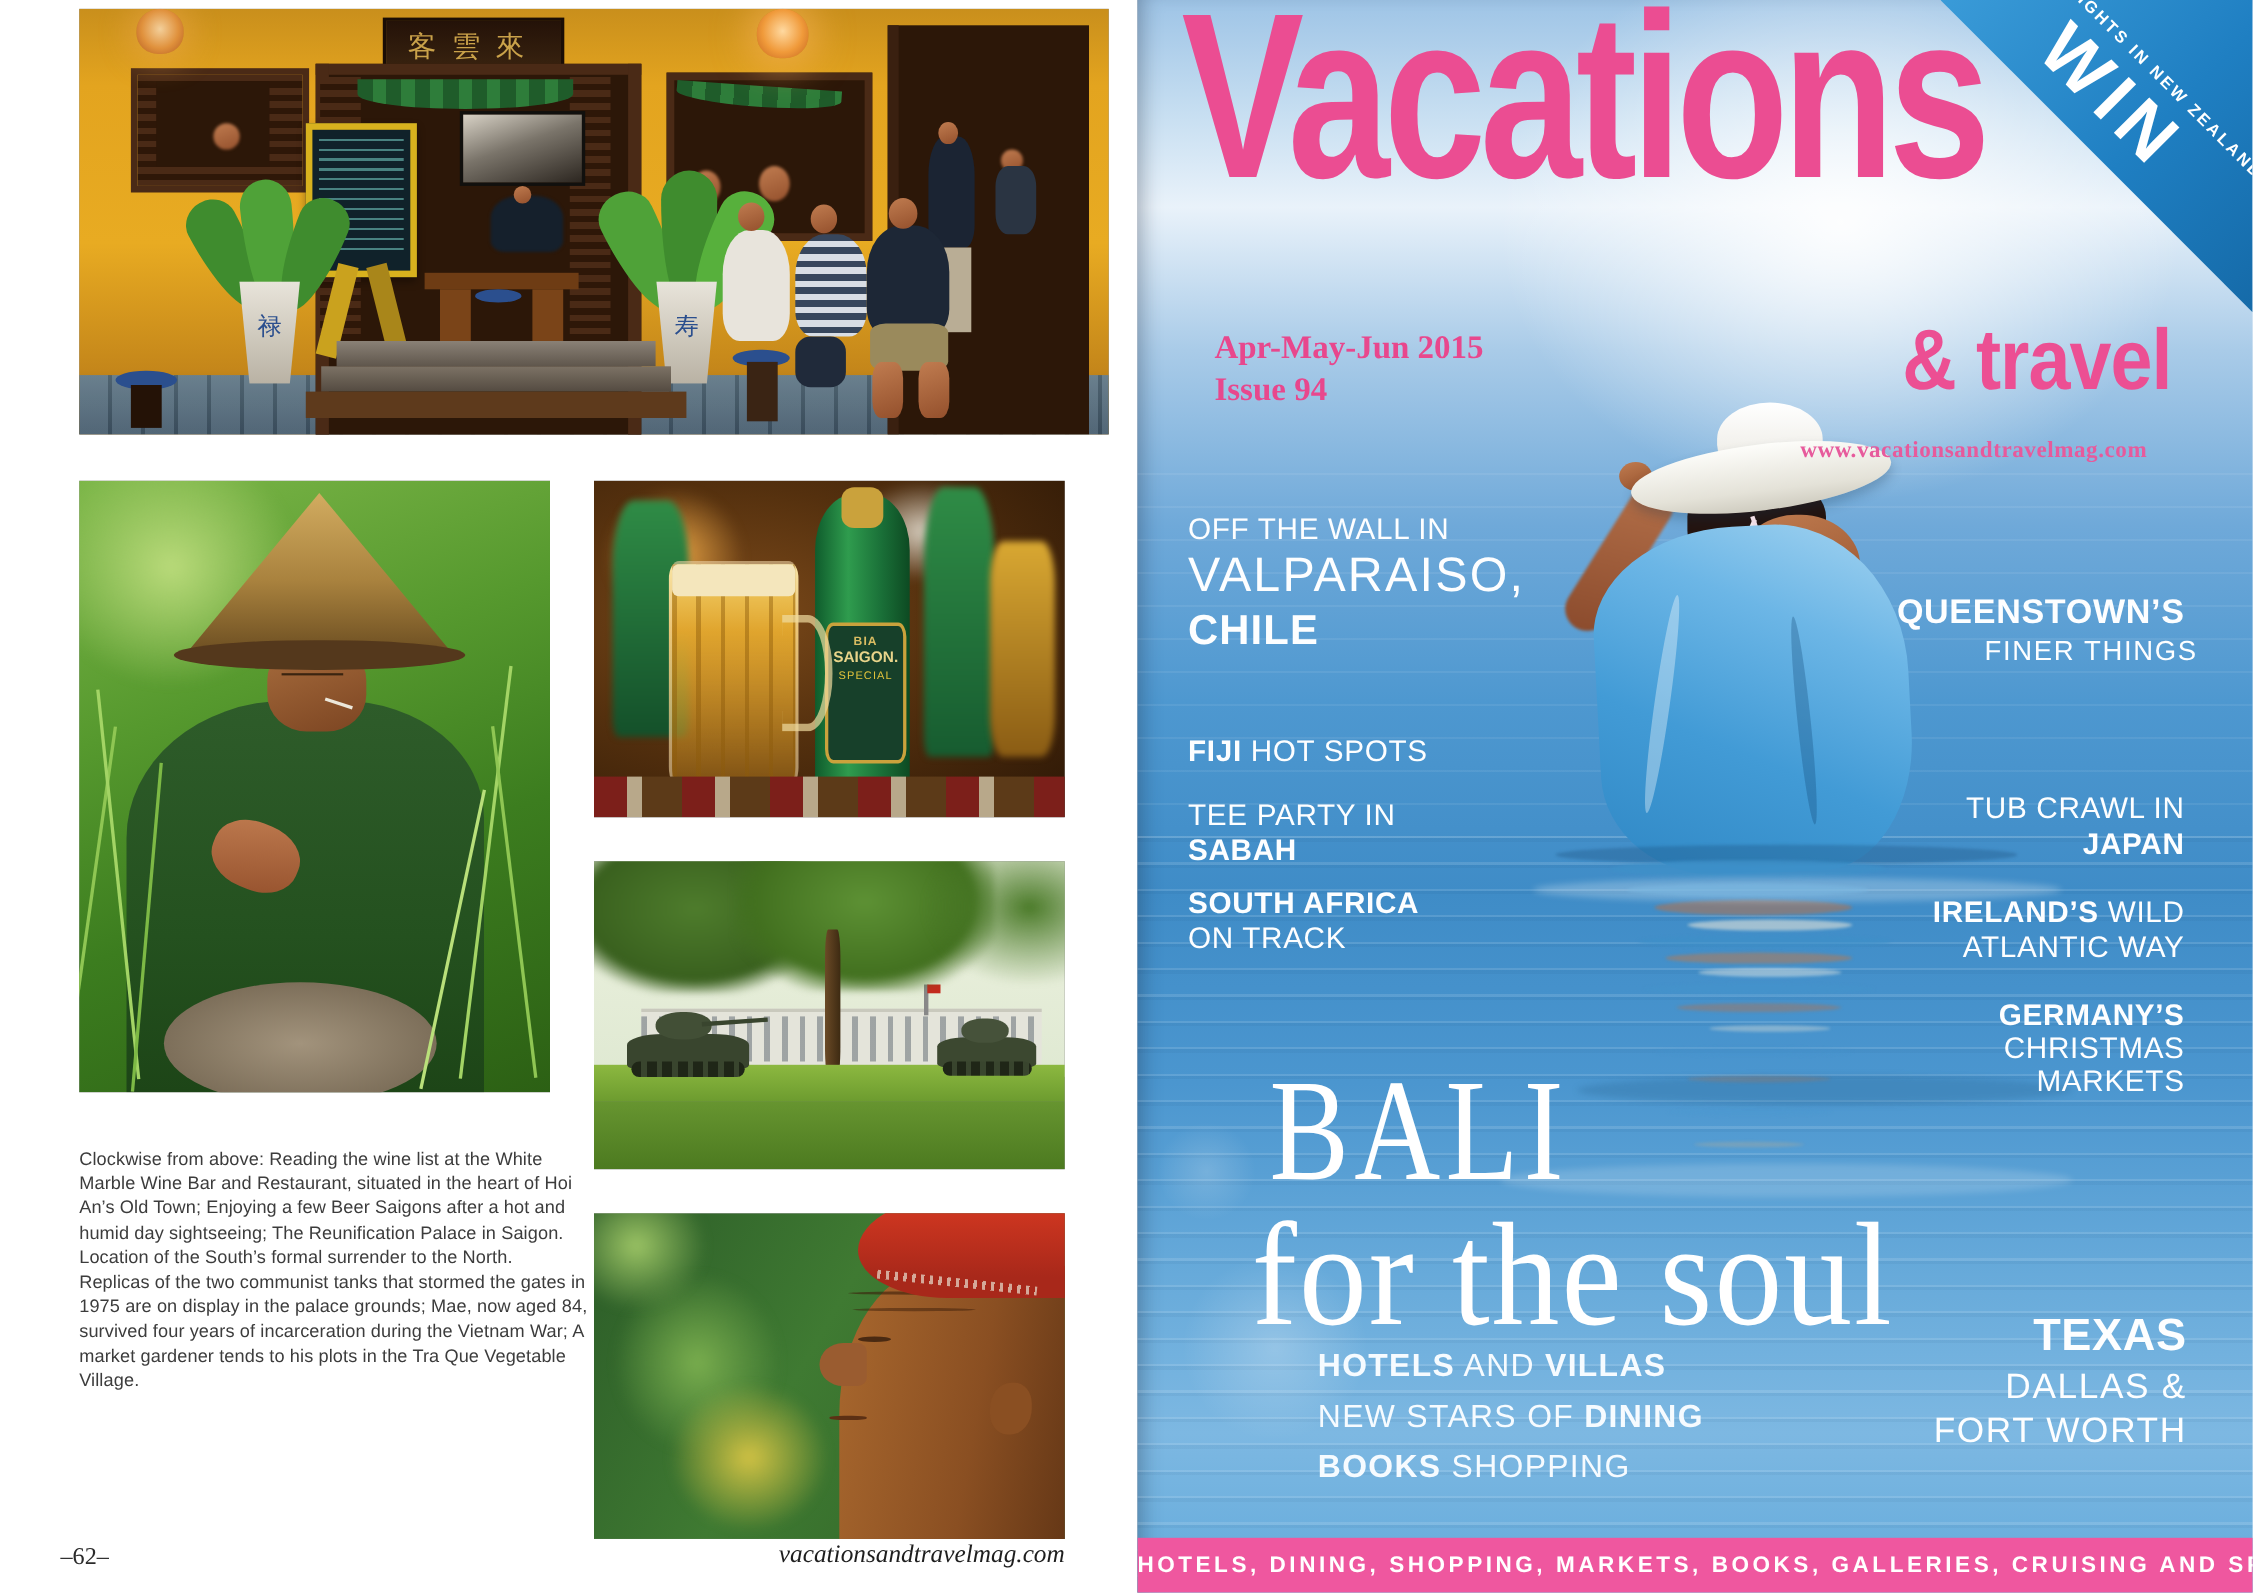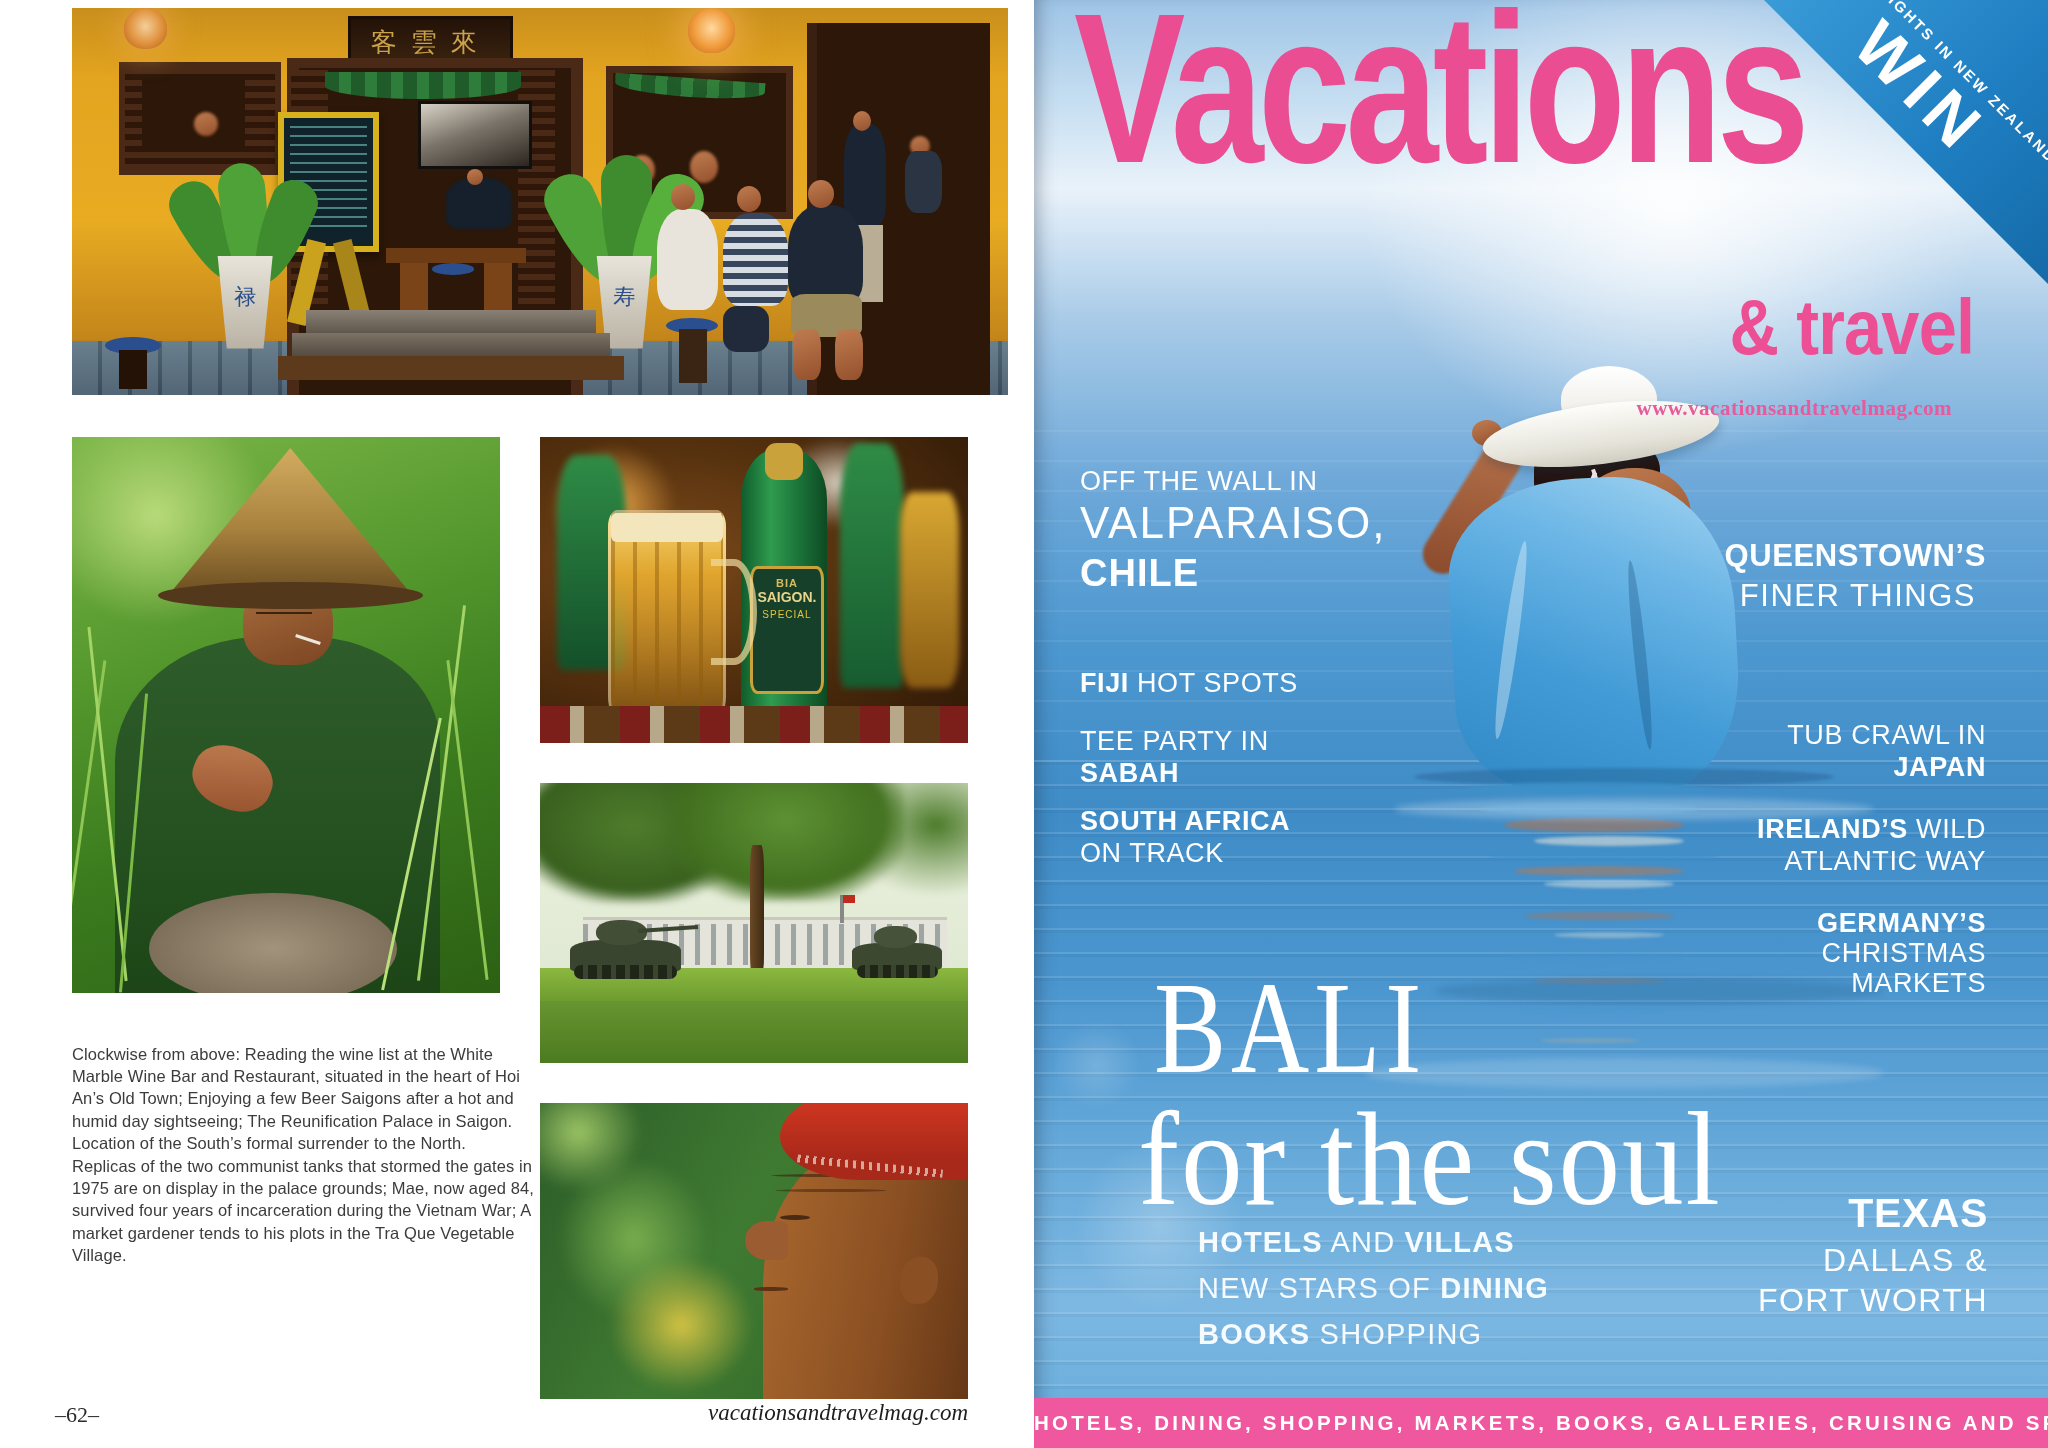--- a/index.html
+++ b/index.html
@@ -256,39 +256,43 @@
       <div class="abs blur1" style="left:482px;top:1008px;width:150px;height:6px;background:rgba(74,152,208,.3);border-radius:50%;"></div>
       <div class="abs blur1" style="left:506px;top:1038px;width:100px;height:5px;background:rgba(217,176,127,.26);border-radius:50%;"></div>
       <div class="abs blur2" style="left:360px;top:798px;width:480px;height:22px;background:rgba(255,255,255,.25);border-radius:50%;"></div>
       <div class="abs blur2" style="left:400px;top:978px;width:450px;height:26px;background:rgba(25,80,120,.2);border-radius:50%;"></div>
       <div class="abs blur2" style="left:330px;top:1058px;width:520px;height:30px;background:rgba(255,255,255,.16);border-radius:50%;"></div>
     </div>
 
     <h1 class="masthead" style="margin:0;">Vacations</h1>
     <div class="masttail">&amp; travel</div>
     <div class="website">www.vacationsandtravelmag.com</div>
+    <div class="issue">
+      <div>Apr-May-Jun 2015</div>
+      <div>Issue 94</div>
+    </div>
 
     <div class="winbanner">
       <div class="winrot">
         <div class="wintag">FIVE NIGHTS IN NEW ZEALAND</div>
         <div class="winword">WIN</div>
       </div>
     </div>
 
     <div class="coverline" style="left:46px;top:466px;font-size:27px;">OFF THE WALL IN</div>
     <div class="coverline cl-light" style="left:46px;top:498px;font-size:44px;letter-spacing:2px;">VALPARAISO,</div>
     <div class="coverline cl-b" style="left:46px;top:552px;font-size:38px;letter-spacing:1px;">CHILE</div>
     <div class="coverline" style="left:46px;top:668px;font-size:27px;"><span class="cl-b">FIJI</span><span> HOT SPOTS</span></div>
     <div class="coverline" style="left:46px;top:726px;font-size:27px;">TEE PARTY IN</div>
     <div class="coverline cl-b" style="left:46px;top:758px;font-size:27px;">SABAH</div>
     <div class="coverline cl-b" style="left:46px;top:806px;font-size:27px;text-align:center;">SOUTH AFRICA</div>
     <div class="coverline" style="left:46px;top:838px;font-size:27px;">ON TRACK</div>
 
     <div class="coverline cl-b r" style="right:62px;top:538px;font-size:31px;">QUEENSTOWN’S</div>
-    <div class="coverline r" style="right:72px;top:578px;font-size:31px;letter-spacing:1.5px;text-align:right;">FINER THINGS</div>
+    <div class="coverline r" style="right:50px;top:578px;font-size:25px;letter-spacing:1.5px;text-align:right;">FINER THINGS</div>
     <div class="coverline r" style="right:62px;top:720px;font-size:27px;">TUB CRAWL IN</div>
     <div class="coverline cl-b r" style="right:62px;top:752px;font-size:27px;">JAPAN</div>
     <div class="coverline r" style="right:62px;top:814px;font-size:27px;"><span class="cl-b">IRELAND’S</span><span> WILD</span></div>
     <div class="coverline r" style="right:62px;top:846px;font-size:27px;">ATLANTIC WAY</div>
     <div class="coverline cl-b r" style="right:62px;top:908px;font-size:27px;">GERMANY’S</div>
     <div class="coverline r" style="right:62px;top:938px;font-size:27px;">CHRISTMAS</div>
     <div class="coverline r" style="right:62px;top:968px;font-size:27px;">MARKETS</div>
 
     <div class="bali">BALI</div>
     <div class="forthesoul">for the soul</div>

